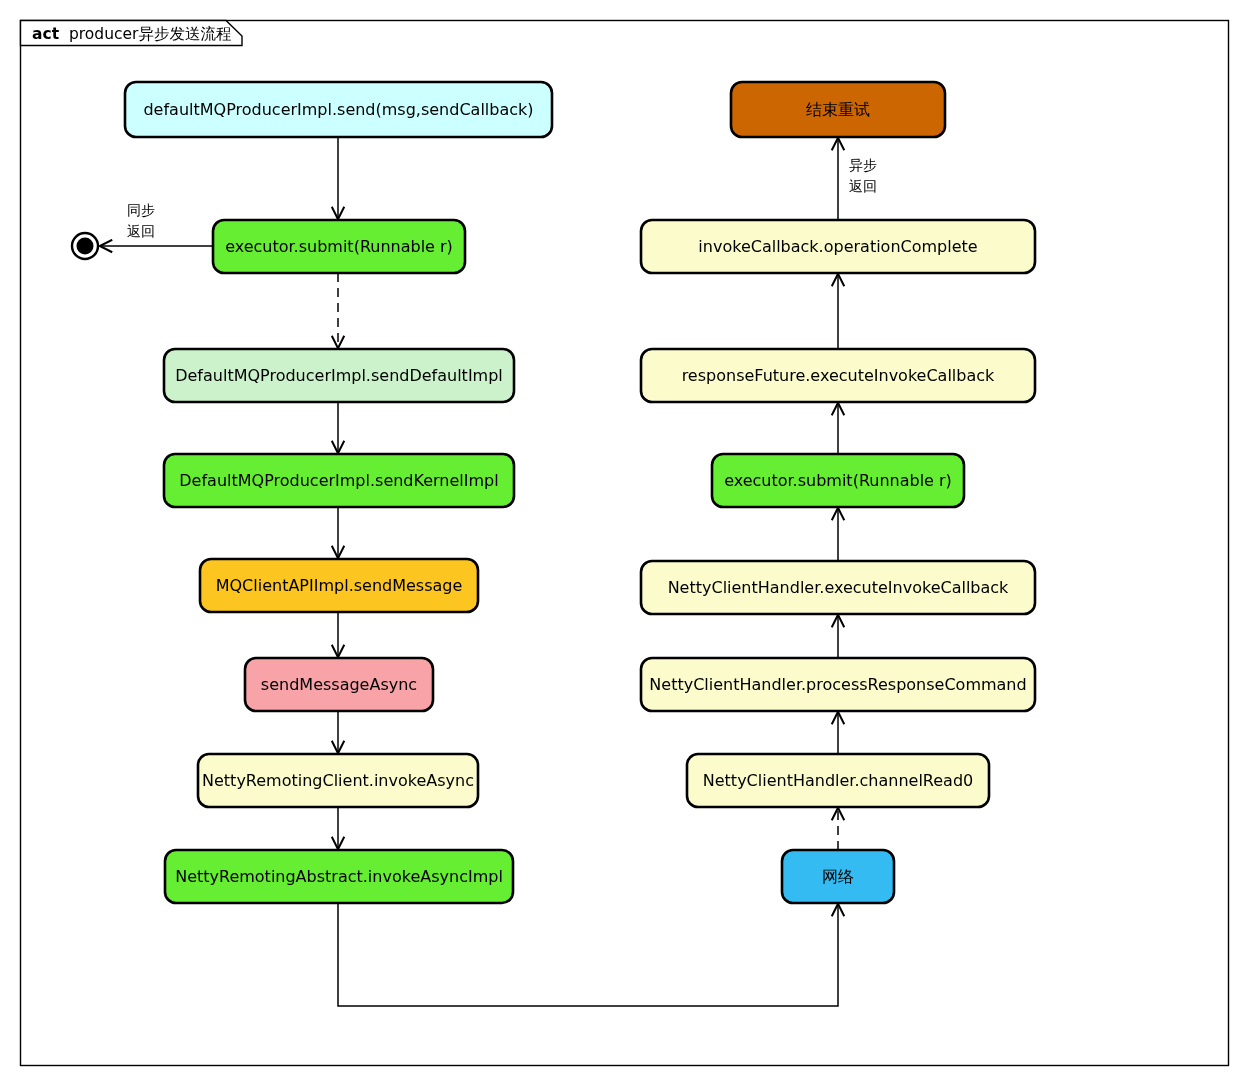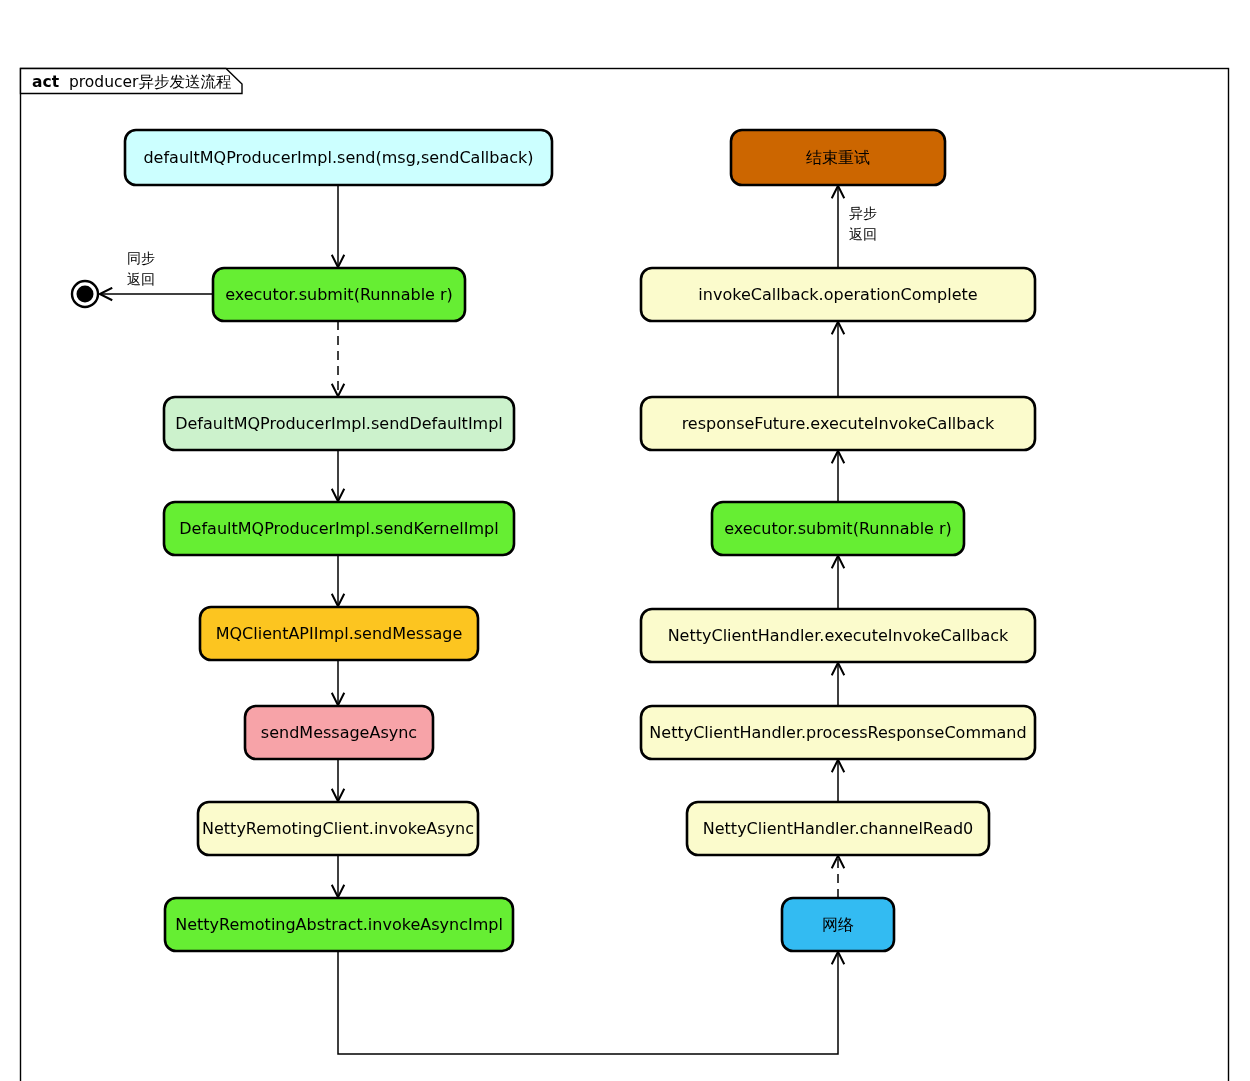--- a/index.html
+++ b/index.html
@@ -10,21 +10,20 @@
   body {
     width: 1250px;
     height: 1081px;
     font-family: "DejaVu Sans", "Liberation Sans", sans-serif;
     overflow: hidden;
   }
   #diagram-root {
     position: relative;
     width: 1250px;
     height: 974px;
-    margin-top: 48px;
   }
   svg.diagram {
     display: block;
     width: 1250px;
     height: 1081px;
   }
   .frame-border {
     fill: none;
     stroke: #000000;
     stroke-width: 1.4;

